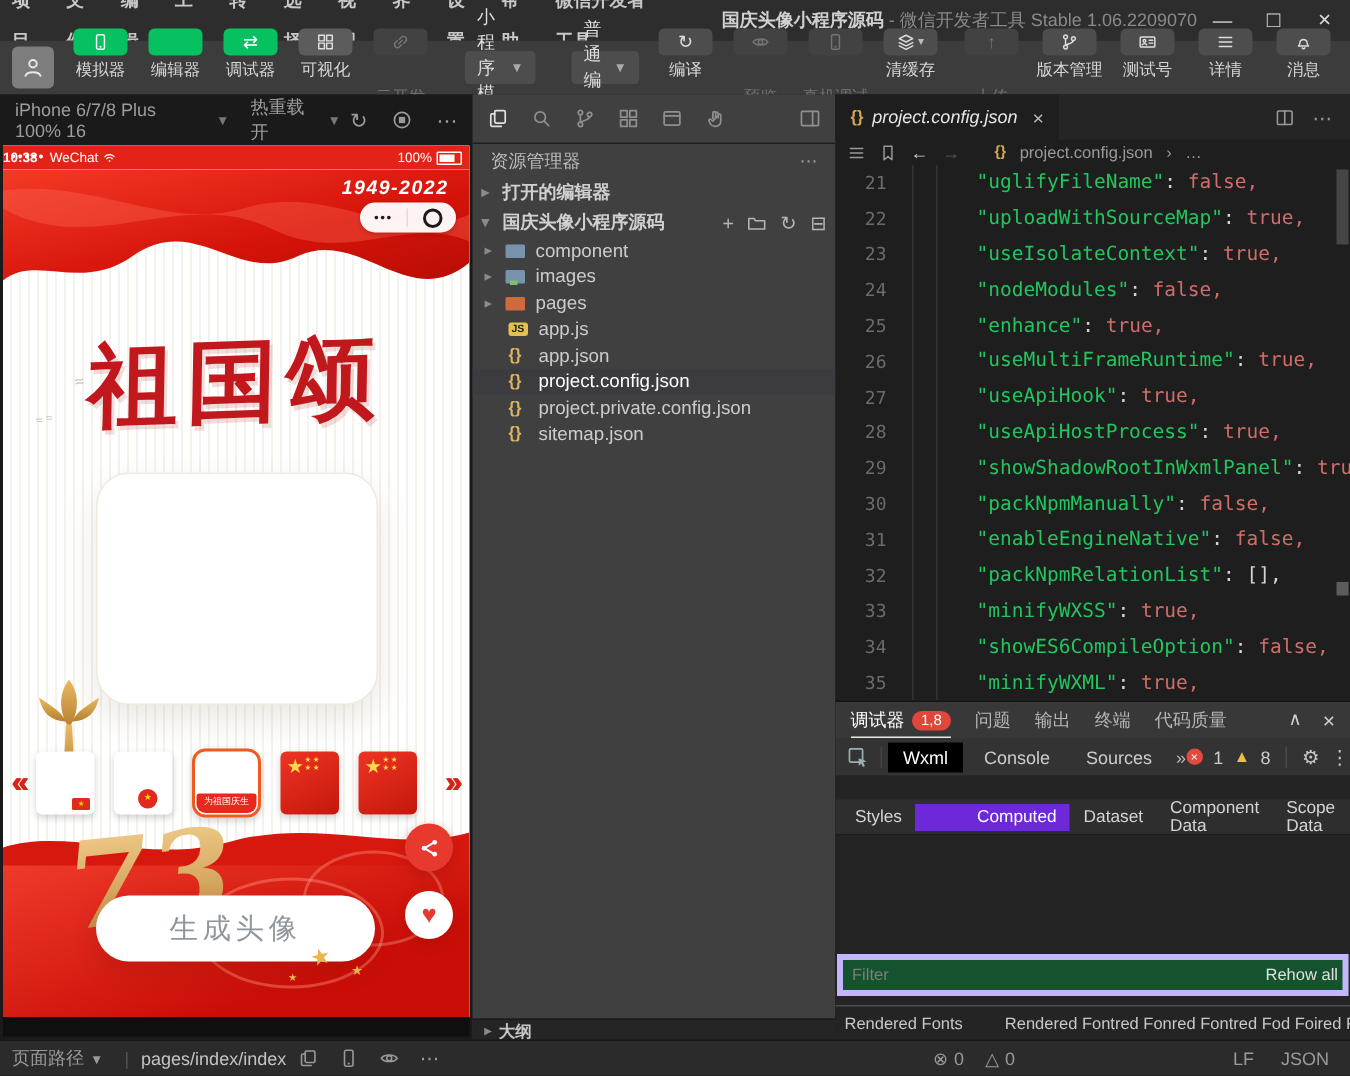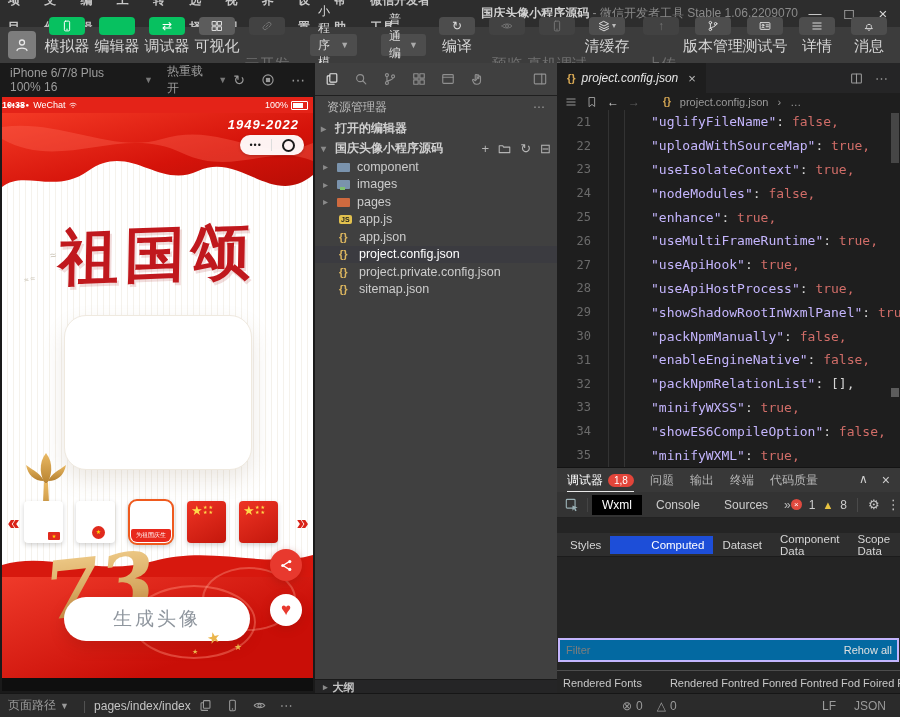--- a/index.html
+++ b/index.html
@@ -22,21 +22,21 @@
     display:flex;align-items:center;padding:0 8px;gap:8px;}
   .avatar{width:28px;height:28px;border-radius:4px;background:#7d7d7d;color:#e8e8e8;
     display:flex;align-items:center;justify-content:center;font-size:16px;flex:0 0 auto;}
   .tgroup{display:flex;align-items:flex-start;gap:4px;}
   .tbtn{display:flex;flex-direction:column;align-items:center;width:46px;cursor:pointer;}
   .tbicon{width:36px;height:18px;border-radius:4px;display:flex;align-items:center;justify-content:center;
     font-size:12px;background:#4d4d4d;color:#dedede;gap:2px;}
   .tbtn.on .tbicon{background:#07c160;color:#fff;}
   .tbtn.neutral .tbicon{background:#5c5c5c;color:#e0e0e0;}
   .tbtn.disabled .tbicon{background:#424242;color:#747474;}
-  .tblabel{font-size:15px;color:#d6d6d6;margin-top:2px;white-space:nowrap;}
+  .tblabel{font-size:11px;color:#d6d6d6;margin-top:2px;white-space:nowrap;}
   .tbtn.disabled .tblabel{color:#6f6f6f;margin-top:20px;}
   .tbcaret{font-size:8px;color:#bbb;}
   .select{height:22px;background:#4d4d4d;border-radius:3px;color:#ddd;font-size:12px;
     display:flex;align-items:center;padding:0 8px;justify-content:space-between;cursor:pointer;margin-top:0px;}
   .select .car{font-size:9px;color:#aaa;margin-left:8px;}
   .sel-mode{width:138px;margin-left:12px;}
   .sel-compile{width:104px;margin-left:16px;}
   .rgroup{margin-left:auto;display:flex;gap:6px;}
 
   
@@ -132,21 +132,21 @@
   .tabclose{color:#bbb;font-size:13px;margin-left:4px;}
   .tabbar .tacts{margin-left:auto;display:flex;align-items:center;gap:12px;padding:0 12px;color:#9a9a9a;font-size:13px;}
   .crumbs{height:17px;display:flex;align-items:center;font-size:11px;color:#9a9a9a;padding:0 8px;gap:9px;}
   .crumbs .bk{color:#cfcfcf;font-size:12px;}
   .crumbs .fwd{color:#5f5f5f;font-size:12px;}
   .crumbs .braces{color:#d7a854;font-weight:bold;font-size:10px;}
   .code{position:absolute;left:0;right:0;top:47px;height:357px;font-family:"DejaVu Sans Mono","Liberation Mono",monospace;font-size:13px;overflow:hidden;}
   .guide{position:absolute;top:0;bottom:0;width:1px;background:#333;}
   .cl{display:flex;align-items:center;height:23.8px;}
   .ln{width:34px;text-align:right;padding-right:14px;color:#6b6b6b;flex:0 0 auto;font-size:12px;}
-  .ck{color:#c4b5fd;margin-left:46px;}
+  .ck{color:#22c55e;margin-left:46px;}
   .ck::before,.ck::after{content:'"';}
   .cp{color:#d4d4d4;}
   .cv.v-bool{color:#d16d68;}
   .cv.v-plain{color:#d4d4d4;}
   .sbthumb{position:absolute;right:1px;top:3px;width:8px;height:50px;background:#464646;}
   .sbmark{position:absolute;right:1px;top:278px;width:8px;height:9px;background:#5c5c5c;}
 
   
   .dbg{position:absolute;left:0;right:0;bottom:0;top:404px;background:#242424;border-top:1px solid #141414;}
   .dbgtabs{height:24px;background:#383838;display:flex;align-items:center;padding:0 10px;gap:16px;font-size:12px;color:#b5b5b5;}
@@ -160,24 +160,24 @@
   .dtab.active{background:#000;color:#fff;}
   .devrow .ovf{margin-left:6px;color:#bbb;}
   .devrow .right{margin-left:auto;display:flex;align-items:center;gap:7px;padding-right:8px;}
   .errdot{width:11px;height:11px;border-radius:50%;background:#e04a3f;color:#fff;font-size:8px;line-height:11px;text-align:center;}
   .warntri{color:#e8c341;font-size:11px;}
   .vline{width:1px;height:14px;background:#4a4a4a;margin:0 3px;}
   .devrow .gi{color:#c5c5c5;font-size:13px;display:flex;}
   .elemarea{height:15px;background:#242424;}
   .subtabs{height:23px;background:#2e2e2e;display:flex;align-items:center;font-size:11.5px;color:#d5d5d5;border-bottom:1px solid #1c1c1c;padding-left:4px;}
   .stab{padding:3px 9px;}
-  .stab.active{background:#1d4ed8;color:#fff;padding-left:41px;}
+  .stab.active{background:#6d28d9;color:#fff;padding-left:41px;}
   .computedbody{height:80px;background:#242424;position:relative;}
   .filterrow{height:26px;display:flex;align-items:center;position:relative;padding:0 1px;}
-  .filterinput{flex:1;height:20px;background:#0369a1;border:2px solid #c4b5fd;color:#bbb;font-size:11px;
+  .filterinput{flex:1;height:20px;background:#14532d;border:4px solid #c4b5fd;color:#bbb;font-size:11px;
     padding:0 70px 0 6px;outline:none;font-family:"Liberation Sans",sans-serif;border-radius:0;}
   .filterinput::placeholder{color:#7d7d7d;}
   .showall{position:absolute;right:8px;color:#e0e0e0;font-size:11px;}
   .fontsrow{margin-top:7px;height:24px;border-top:1px solid #4d4d4d;display:flex;align-items:center;
     font-size:11px;color:#c8c8c8;gap:28px;padding:0 6px;background:#242424;white-space:nowrap;overflow:hidden;}
 
   
   .statusbar{position:absolute;left:0;right:0;bottom:0;height:23px;background:#2b2b2b;border-top:1px solid #161616;
     display:flex;align-items:center;font-size:12px;color:#9a9a9a;padding:0 8px;}
   .statusbar .car{font-size:9px;margin:0 6px 0 4px;}

